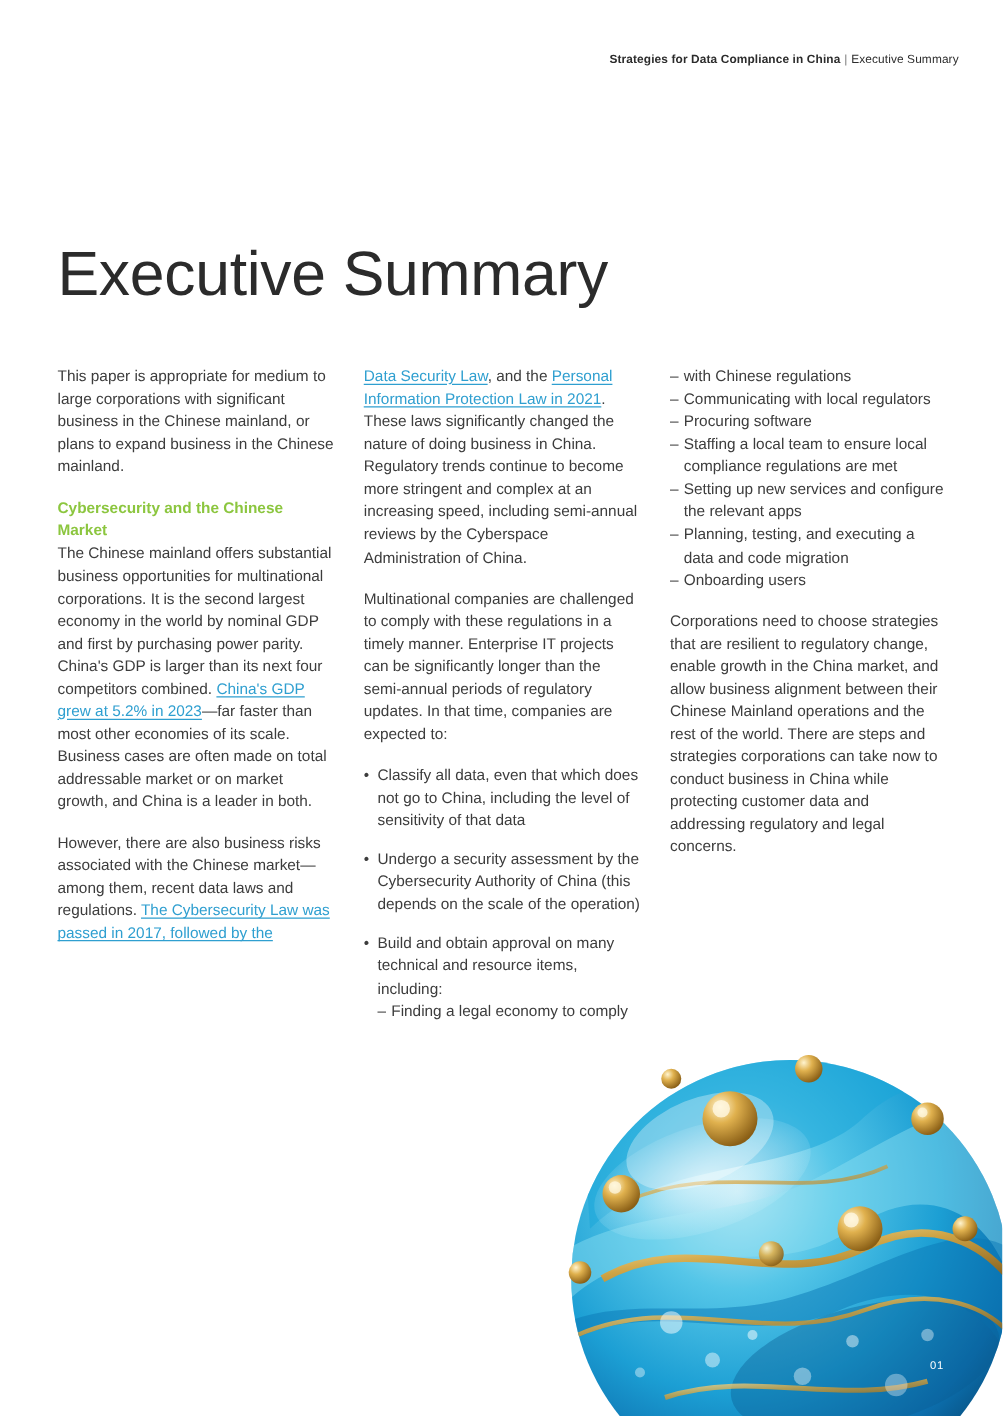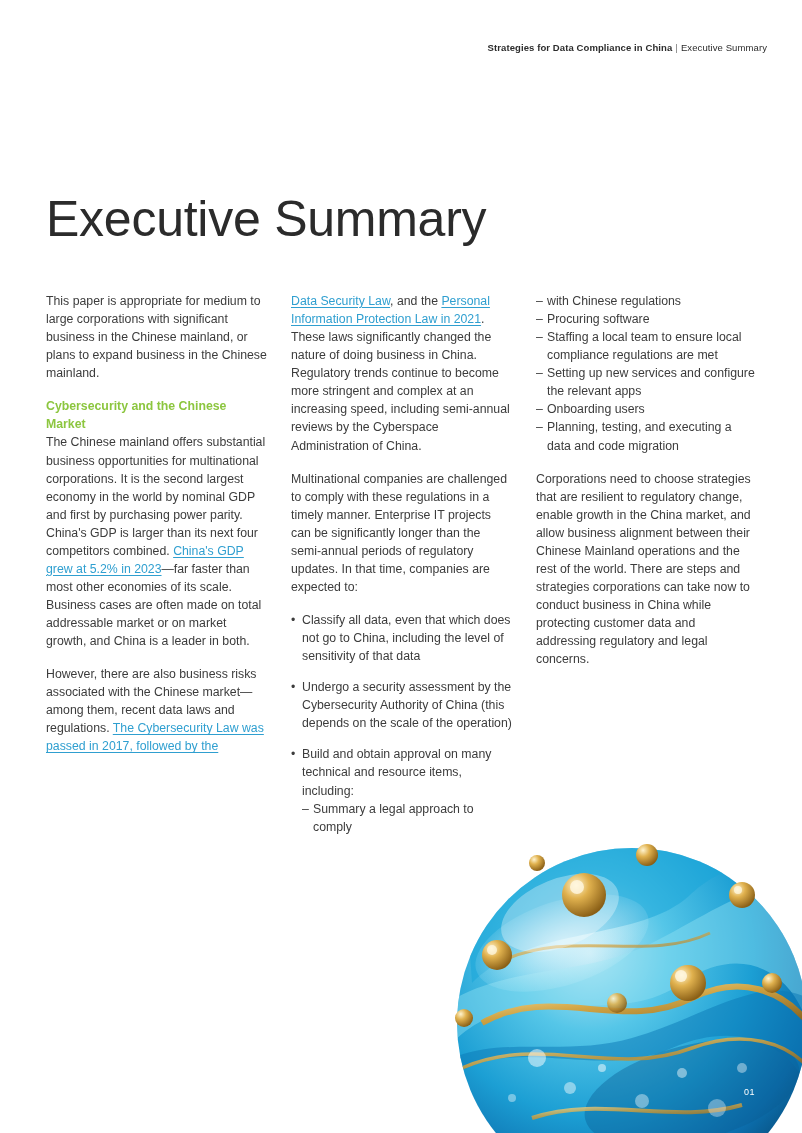--- a/index.html
+++ b/index.html
@@ -189,34 +189,35 @@
       <p class="tight"><a class="doclink" href="#">Data Security Law</a><span>, and the </span><a class="doclink" href="#">Personal Information Protection Law in 2021</a><span>. These laws significantly changed the nature of doing business in China. Regulatory trends continue to become more stringent and complex at an increasing speed, including semi-annual reviews by the Cyberspace Administration of China.</span></p>
 
       <p>Multinational companies are challenged to comply with these regulations in a timely manner. Enterprise IT projects can be significantly longer than the semi-annual periods of regulatory updates. In that time, companies are expected to:</p>
 
       <ul class="bullets">
         <li>Classify all data, even that which does not go to China, including the level of sensitivity of that data</li>
         <li>Undergo a security assessment by the Cybersecurity Authority of China (this depends on the scale of the operation)</li>
         <li>
           <span>Build and obtain approval on many technical and resource items, including:</span>
           <ul class="dashes nested-dashes">
-            <li>Summary a legal approach to comply</li>
+            <li>Finding a legal economy to comply</li>
           </ul>
         </li>
       </ul>
     </div>
 
     <div class="col col3">
       <ul class="dashes">
         <li style="padding-left:11px"><span>with Chinese regulations</span></li>
+        <li>Communicating with local regulators</li>
         <li>Procuring software</li>
         <li>Staffing a local team to ensure local compliance regulations are met</li>
         <li>Setting up new services and configure the relevant apps</li>
+        <li>Planning, testing, and executing a data and code migration</li>
         <li>Onboarding users</li>
-        <li>Planning, testing, and executing a data and code migration</li>
       </ul>
 
       <p style="margin-top:15px">Corporations need to choose strategies that are resilient to regulatory change, enable growth in the China market, and allow business alignment between their Chinese Mainland operations and the rest of the world. There are steps and strategies corporations can take now to conduct business in China while protecting customer data and addressing regulatory and legal concerns.</p>
     </div>
 
   </div>
 
   <div class="deco">
     <svg width="360" height="300" viewBox="0 0 360 300" xmlns="http://www.w3.org/2000/svg" aria-hidden="true">
       <defs>

